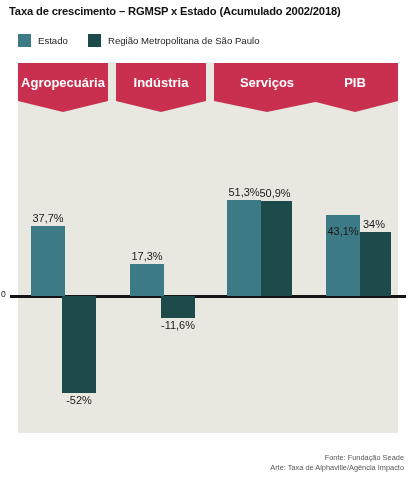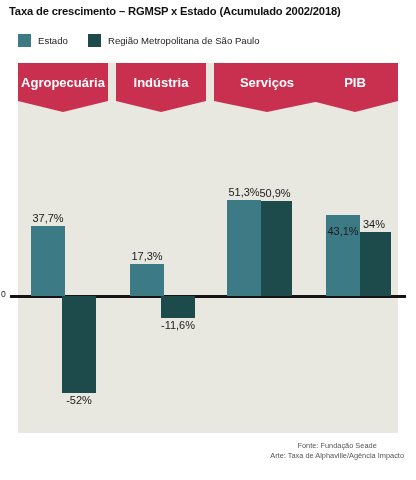--- a/index.html
+++ b/index.html
@@ -54,22 +54,22 @@
     font-size:8.6px;color:#222222;line-height:10px;
   }
 
   .bar{position:absolute;}
   .bar-value{
     position:absolute;font-size:11px;color:#1b1b1b;
     white-space:nowrap;line-height:11px;text-align:center;
   }
 
   .footer{
-    position:absolute;right:12px;bottom:20px;
-    text-align:center;font-size:7.4px;color:#555555;line-height:9.5px;
+    position:absolute;right:12px;bottom:8px;
+    text-align:right;font-size:7.4px;color:#555555;line-height:9.5px;
   }
 </style>
 </head>
 <body>
 
 <div id="chart-root">
 
   <div class="title">Taxa de crescimento – RGMSP x Estado (Acumulado 2002/2018)</div>
 
   <div class="legend">

